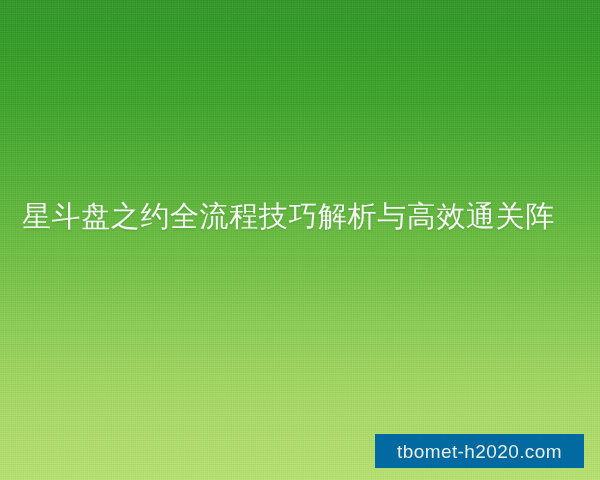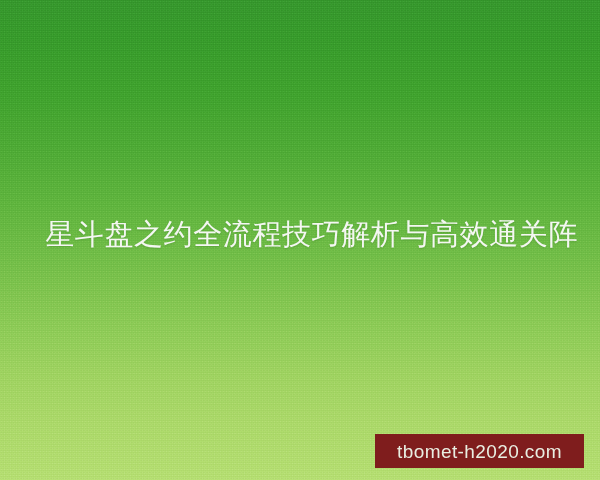--- a/index.html
+++ b/index.html
@@ -71,46 +71,45 @@
   }
 
   
   .title-block {
     position: absolute;
     left: 0;
     right: 0;
     top: 196px;
     display: flex;
     flex-direction: column;
-    align-items: flex-end;
+    align-items: flex-start;
     justify-content: center;
     padding: 0 22px;
     box-sizing: border-box;
-    margin-top: 18px;
   }
 
   .title-line {
     color: #f4f7f2;
     font-size: 29px;
     line-height: 40px;
     letter-spacing: 0.6px;
     font-weight: 400;
     text-align: center;
     white-space: nowrap;
     text-shadow: 0 1px 2px rgba(30, 80, 20, 0.22);
   }
 
   
   .watermark-badge {
     position: absolute;
     left: 375px;
     top: 434px;
     width: 209px;
     height: 34px;
-    background: #7f1d1d;
+    background: #0369a1;
     display: flex;
     align-items: center;
     justify-content: center;
     box-sizing: border-box;
   }
 
   .watermark-text {
     color: #e9eee2;
     font-size: 19px;
     line-height: 19px;

